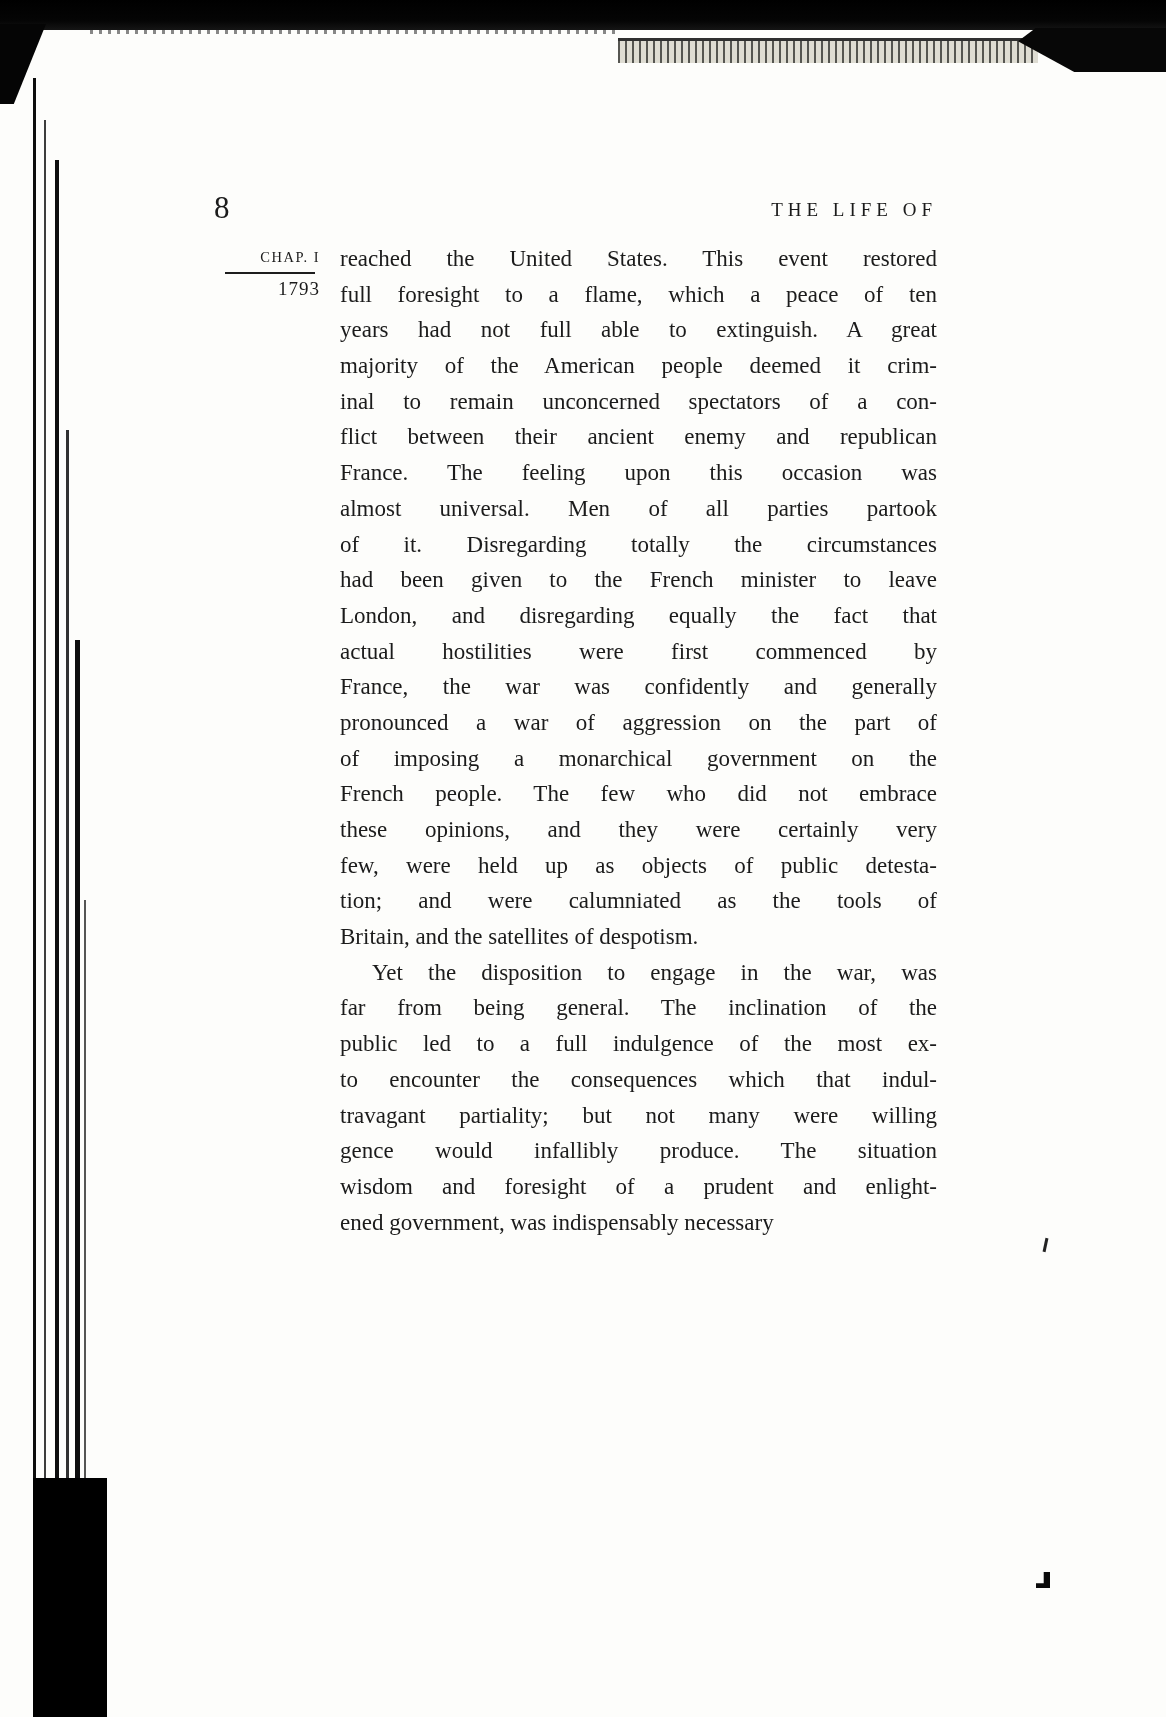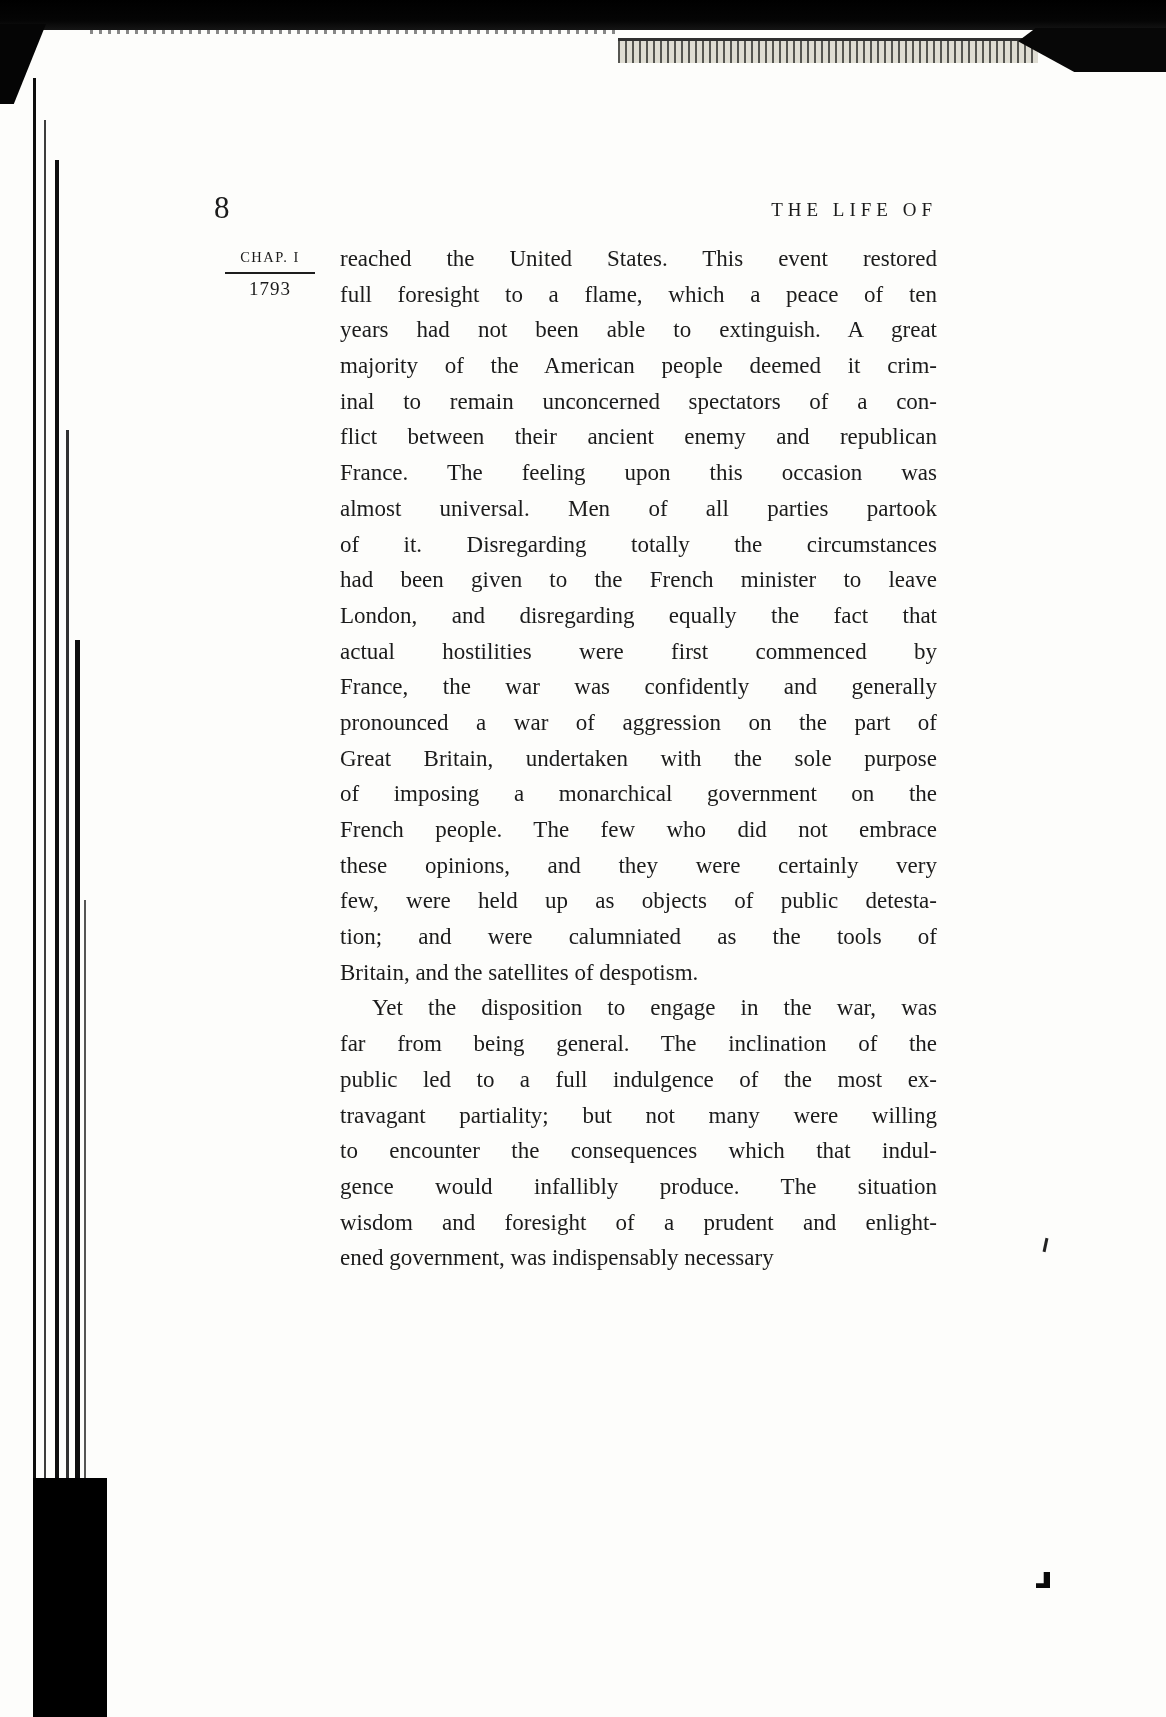--- a/index.html
+++ b/index.html
@@ -68,21 +68,21 @@
   .page-number {
     position:absolute; left:214px; top:190px;
     font-size:31px; letter-spacing:1px;
   }
   .running-title {
     position:absolute; left:340px; top:199px; width:597px;
     text-align:right;
     font-size:19px; letter-spacing:5px;
   }
 
-  .margin-note { position:absolute; left:220px; top:249px; width:100px; text-align:center;font-family:Liberation Serif, serif; }
+  .margin-note { position:absolute; left:220px; top:249px; width:100px; text-align:right;font-family:Liberation Serif, serif; }
   .chapter-label { font-size:14.5px; letter-spacing:1.5px; }
   .margin-rule   { margin:6px auto 4px auto; width:90px; height:2px; background:#1d1d1d; border:0; }
   .year-label    { font-size:19px; letter-spacing:1px; }
 
   .body-text {
     position:absolute; left:340px; top:241px; width:597px;
     font-size:23px; line-height:35.7px;
   }
   .line {
     text-align:justify;
@@ -118,42 +118,41 @@
 
   <div class="margin-note">
     <div class="chapter-label ink">CHAP. I</div>
     <div class="margin-rule"></div>
     <div class="year-label ink">1793</div>
   </div>
 
   <div class="body-text ink">
       <div class="line">reached the United States. This event restored</div>
       <div class="line">full foresight to a flame, which a peace of ten</div>
-      <div class="line">years had not been able to extinguish. A great</div>
+      <div class="line">years had not full able to extinguish. A great</div>
       <div class="line">majority of the American people deemed it crim-</div>
       <div class="line">inal to remain unconcerned spectators of a con-</div>
       <div class="line">flict between their ancient enemy and republican</div>
       <div class="line">France. The feeling upon this occasion was</div>
       <div class="line">almost universal. Men of all parties partook</div>
       <div class="line">of it. Disregarding totally the circumstances</div>
       <div class="line">had been given to the French minister to leave</div>
       <div class="line">London, and disregarding equally the fact that</div>
       <div class="line">actual hostilities were first commenced by</div>
       <div class="line">France, the war was confidently and generally</div>
       <div class="line">pronounced a war of aggression on the part of</div>
-      <div class="line">Great Britain, undertaken with the sole purpose</div>
       <div class="line">of imposing a monarchical government on the</div>
       <div class="line">French people. The few who did not embrace</div>
       <div class="line">these opinions, and they were certainly very</div>
       <div class="line">few, were held up as objects of public detesta-</div>
       <div class="line">tion; and were calumniated as the tools of</div>
       <div class="line para-end">Britain, and the satellites of despotism.</div>
       <div class="line indent">Yet the disposition to engage in the war, was</div>
       <div class="line">far from being general. The inclination of the</div>
       <div class="line">public led to a full indulgence of the most ex-</div>
+      <div class="line">to encounter the consequences which that indul-</div>
       <div class="line">travagant partiality; but not many were willing</div>
-      <div class="line">to encounter the consequences which that indul-</div>
       <div class="line">gence would infallibly produce. The situation</div>
       <div class="line">wisdom and foresight of a prudent and enlight-</div>
       <div class="line para-end">ened government, was indispensably necessary</div>
     </div>
 
 </div>
 
 </body></html>

